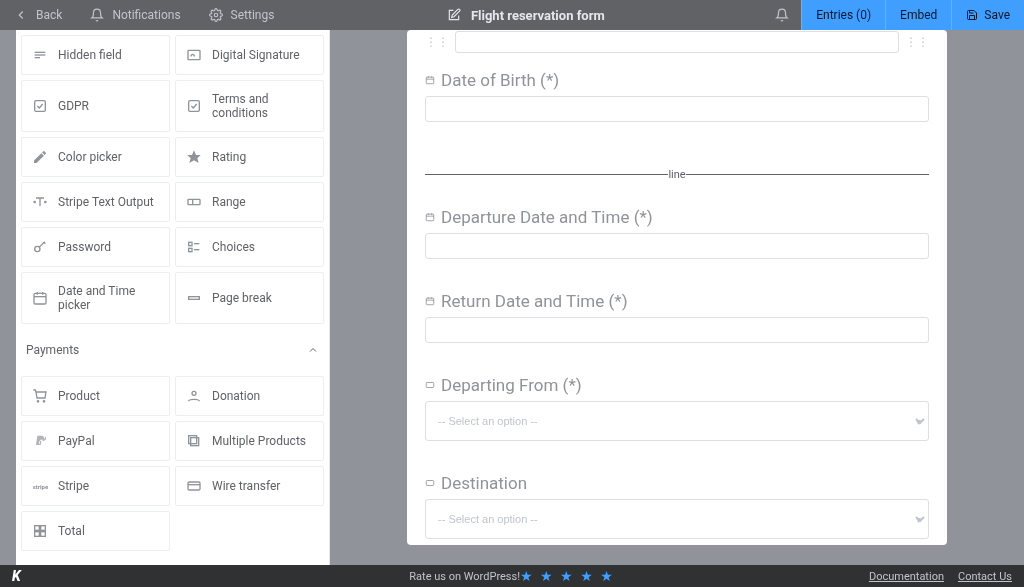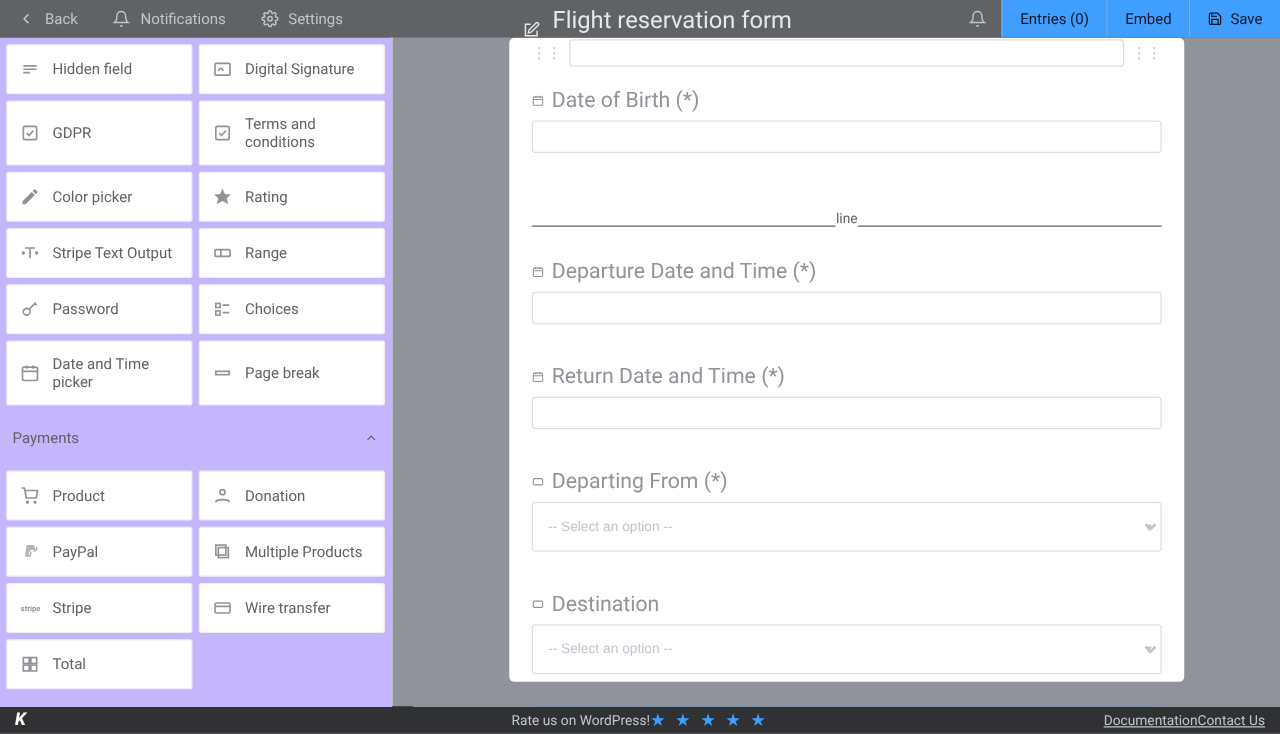--- a/index.html
+++ b/index.html
@@ -3,57 +3,57 @@
 <meta charset="utf-8">
 <style>
 * { box-sizing: border-box; margin: 0; padding: 0; }
 body { font-family: -apple-system, BlinkMacSystemFont, "Segoe UI", Roboto, Arial, sans-serif; font-size: 13px; color: #606266; background: #909399; width: 1024px; height: 587px; overflow: hidden; position: relative; }
 
 
 .topbar { display: flex; align-items: center; height: 30px; background: #606266; color: #c0c4cc; }
 .topbar .nav-item { display: flex; align-items: center; gap: 8px; padding: 0 14px; height: 100%; cursor: pointer; font-size: 12px; }
 .topbar .nav-item.active { background: #fff; color: #409eff; }
 .topbar .nav-item .icon { width: 14px; height: 14px; display: inline-flex; align-items: center; justify-content: center; }
-.topbar .title-wrap { flex: 1; display: flex; align-items: flex-end; justify-content: center; gap: 10px; color: #e4e7ed; font-size: 19px; }
+.topbar .title-wrap { flex: 1; display: flex; align-items: flex-start; justify-content: center; gap: 10px; color: #e4e7ed; font-size: 13px; font-weight: bold; }
 .topbar .right { display: flex; align-items: center; height: 100%; }
 .topbar .right .bell { padding: 0 12px; height:100%; display:flex; align-items:center; }
 .topbar .btn { background: #409eff; color: #0f172a; padding: 0 14px; height: 100%; display: flex; align-items: center; gap: 6px; font-size: 12px; border-left: 1px solid rgba(255,255,255,0.2); cursor:pointer; }
 
 
-.sidebar { position: absolute; top: 30px; left: 0; bottom: 22px; width: 314px; background: #c4b5fd; overflow-y: auto; border-right: 1px solid #e4e7ed; }
+.sidebar { position: absolute; top: 30px; left: 16px; bottom: 22px; width: 314px; background: #ffffff; overflow-y: auto; border-right: 1px solid #e4e7ed; }
 .sidebar .grid { display: grid; grid-template-columns: 1fr 1fr; gap: 5px; padding: 5px; }
 .sidebar .field-card { background: #fff; border: 1px solid #ebeef5; border-radius: 2px; padding: 11px 10px; display: flex; align-items: center; gap: 10px; font-size: 12px; color: #606266; cursor: pointer; }
 .sidebar .field-card .icon { width: 16px; height: 16px; display: inline-flex; align-items: center; justify-content: center; color: #909399; flex-shrink: 0; }
 .sidebar .section-head { display: flex; align-items: center; justify-content: space-between; padding: 14px 10px; font-size: 12px; color: #606266; cursor: pointer; }
 .sidebar .section-head .chev { width: 12px; height: 12px; }
 
 
 .canvas { position: absolute; top: 30px; left: 330px; right: 0; bottom: 22px; background: #909399; overflow-y: auto; display: flex; justify-content: center; padding: 0 20px 20px; }
 .form-panel { width: 540px; background: #fff; border-radius: 4px; padding: 0 18px 24px; margin-top: 0; }
 .form-field { padding: 16px 0; }
 .form-field .label { display: flex; align-items: center; gap: 6px; font-size: 17px; color: #909399; margin-bottom: 6px; }
 .form-field .label .icon { width: 10px; height: 10px; display:inline-flex; }
 .form-field input[type=text] { width: 100%; height: 26px; border: 1px solid #dcdfe6; border-radius: 3px; padding: 0 8px; font-size: 12px; }
-.divider-wrap { display:flex; align-items:flex-end; padding: 30px 0 10px; }
+.divider-wrap { display:flex; align-items:center; padding: 30px 0 10px; }
 .divider-wrap .line { flex:1; height:1px; background:#606266; }
 .divider-wrap .lbl { font-size:11px; color:#606266; }
 .form-field select { width: 100%; height: 40px; border: 1px solid #dcdfe6; border-radius: 3px; padding: 0 8px; font-size: 11px; color: #c0c4cc; background:#fff; }
 .select-wrap { position:relative; }
 .select-wrap .caret { position:absolute; right:8px; top:50%; transform:translateY(-50%); pointer-events:none; color:#c0c4cc; font-size:10px; }
 .submit-btn { width: 100%; background: #409eff; color: #fff; border: none; border-radius: 3px; padding: 10px 0; font-size: 13px; cursor: pointer; margin-top: 10px; }
 .drag-row { display:flex; align-items:center; height:24px; }
 .drag-row .handle { font-size:12px; color:#c0c4cc; }
 .drag-row .box { flex:1; height:22px; border:1px solid #dcdfe6; border-radius:3px; margin:0 6px; }
 
 
 .footer { position: absolute; left: 0; right: 0; bottom: 0; height: 22px; background: #303133; color: #c0c4cc; display: flex; align-items: center; padding: 0 12px; font-size: 11px; }
 .footer .logo { font-weight: 800; font-size: 14px; color:#fff; font-style: italic; }
 .footer .rate { position:absolute; left:50%; transform:translateX(-50%); display:flex; align-items:center; gap:0; }
 .footer .stars { color:#409eff; font-size:14px; letter-spacing:2px; }
-.footer .links { margin-left:auto; display:flex; }
+.footer .links { margin-left:auto; display:flex; gap:14px; }
 .footer .links a { color:#c0c4cc; text-decoration:underline; cursor:pointer; }
 
 svg { width:100%; height:100%; }
 </style>
 </head>
 <body>
 
 <div class="topbar">
   <div class="nav-item">
     <span class="icon">

